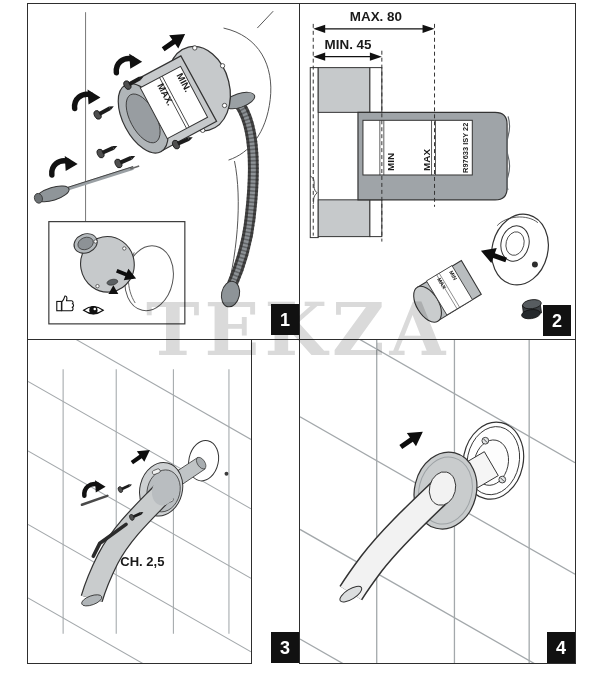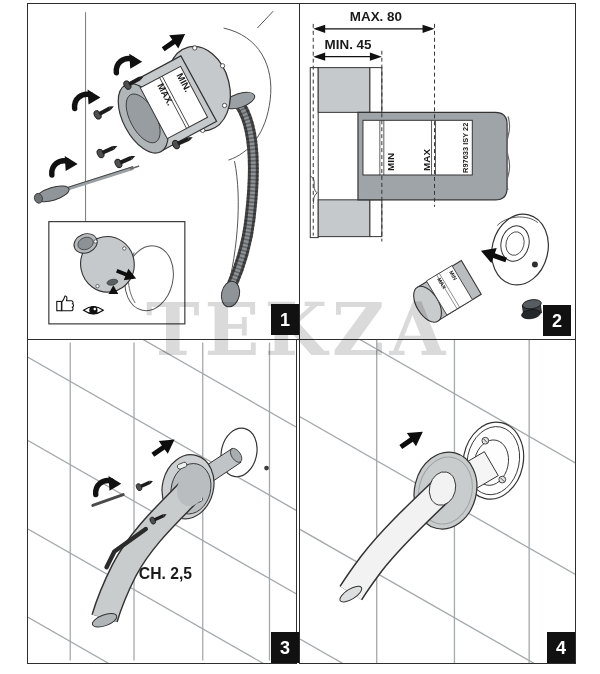--- a/index.html
+++ b/index.html
@@ -1,21 +1,21 @@
 <!DOCTYPE html>
 <html style="--badge-bg: #111111; --badge-text: #ffffff; --line: #333333; --metal-light: #c6c9cb; --metal-mid: #9fa4a8; --tile-line: #a3a8ab; --watermark: #c3c3c3;"><head>
 <meta charset="utf-8">
 <style>
   html,body{margin:0;padding:0;background:#fff}
   .stage{position:relative;width:600px;height:674px;background:#fff;overflow:hidden;
          font-family:"Liberation Sans",sans-serif}
   .panel{position:absolute;border:1px solid #2e2e2e;background:#fff;box-sizing:border-box;overflow:hidden}
   #p1{left:27px;top:3px;width:273px;height:337px}
   #p2{left:299px;top:3px;width:277px;height:337px}
-  #p3{left:27px;top:339px;width:270px;height:325px}
+  #p3{left:27px;top:339px;width:225px;height:325px}
   #p4{left:299px;top:339px;width:277px;height:325px}
   .panel svg{display:block;width:100%;height:100%}
   svg text{font-family:"Liberation Sans",sans-serif;fill:#1a1a1a}
   .badge{position:absolute;width:28px;height:31px;background:var(--badge-bg,#111);
          color:var(--badge-text,#fff);display:flex;align-items:center;justify-content:center;
          font-weight:bold;font-size:18px;z-index:30;line-height:1}
   #b1{left:271px;top:304px}
   #b2{left:543px;top:305px}
   #b3{left:271px;top:632px}
   #b4{left:547px;top:632px}

